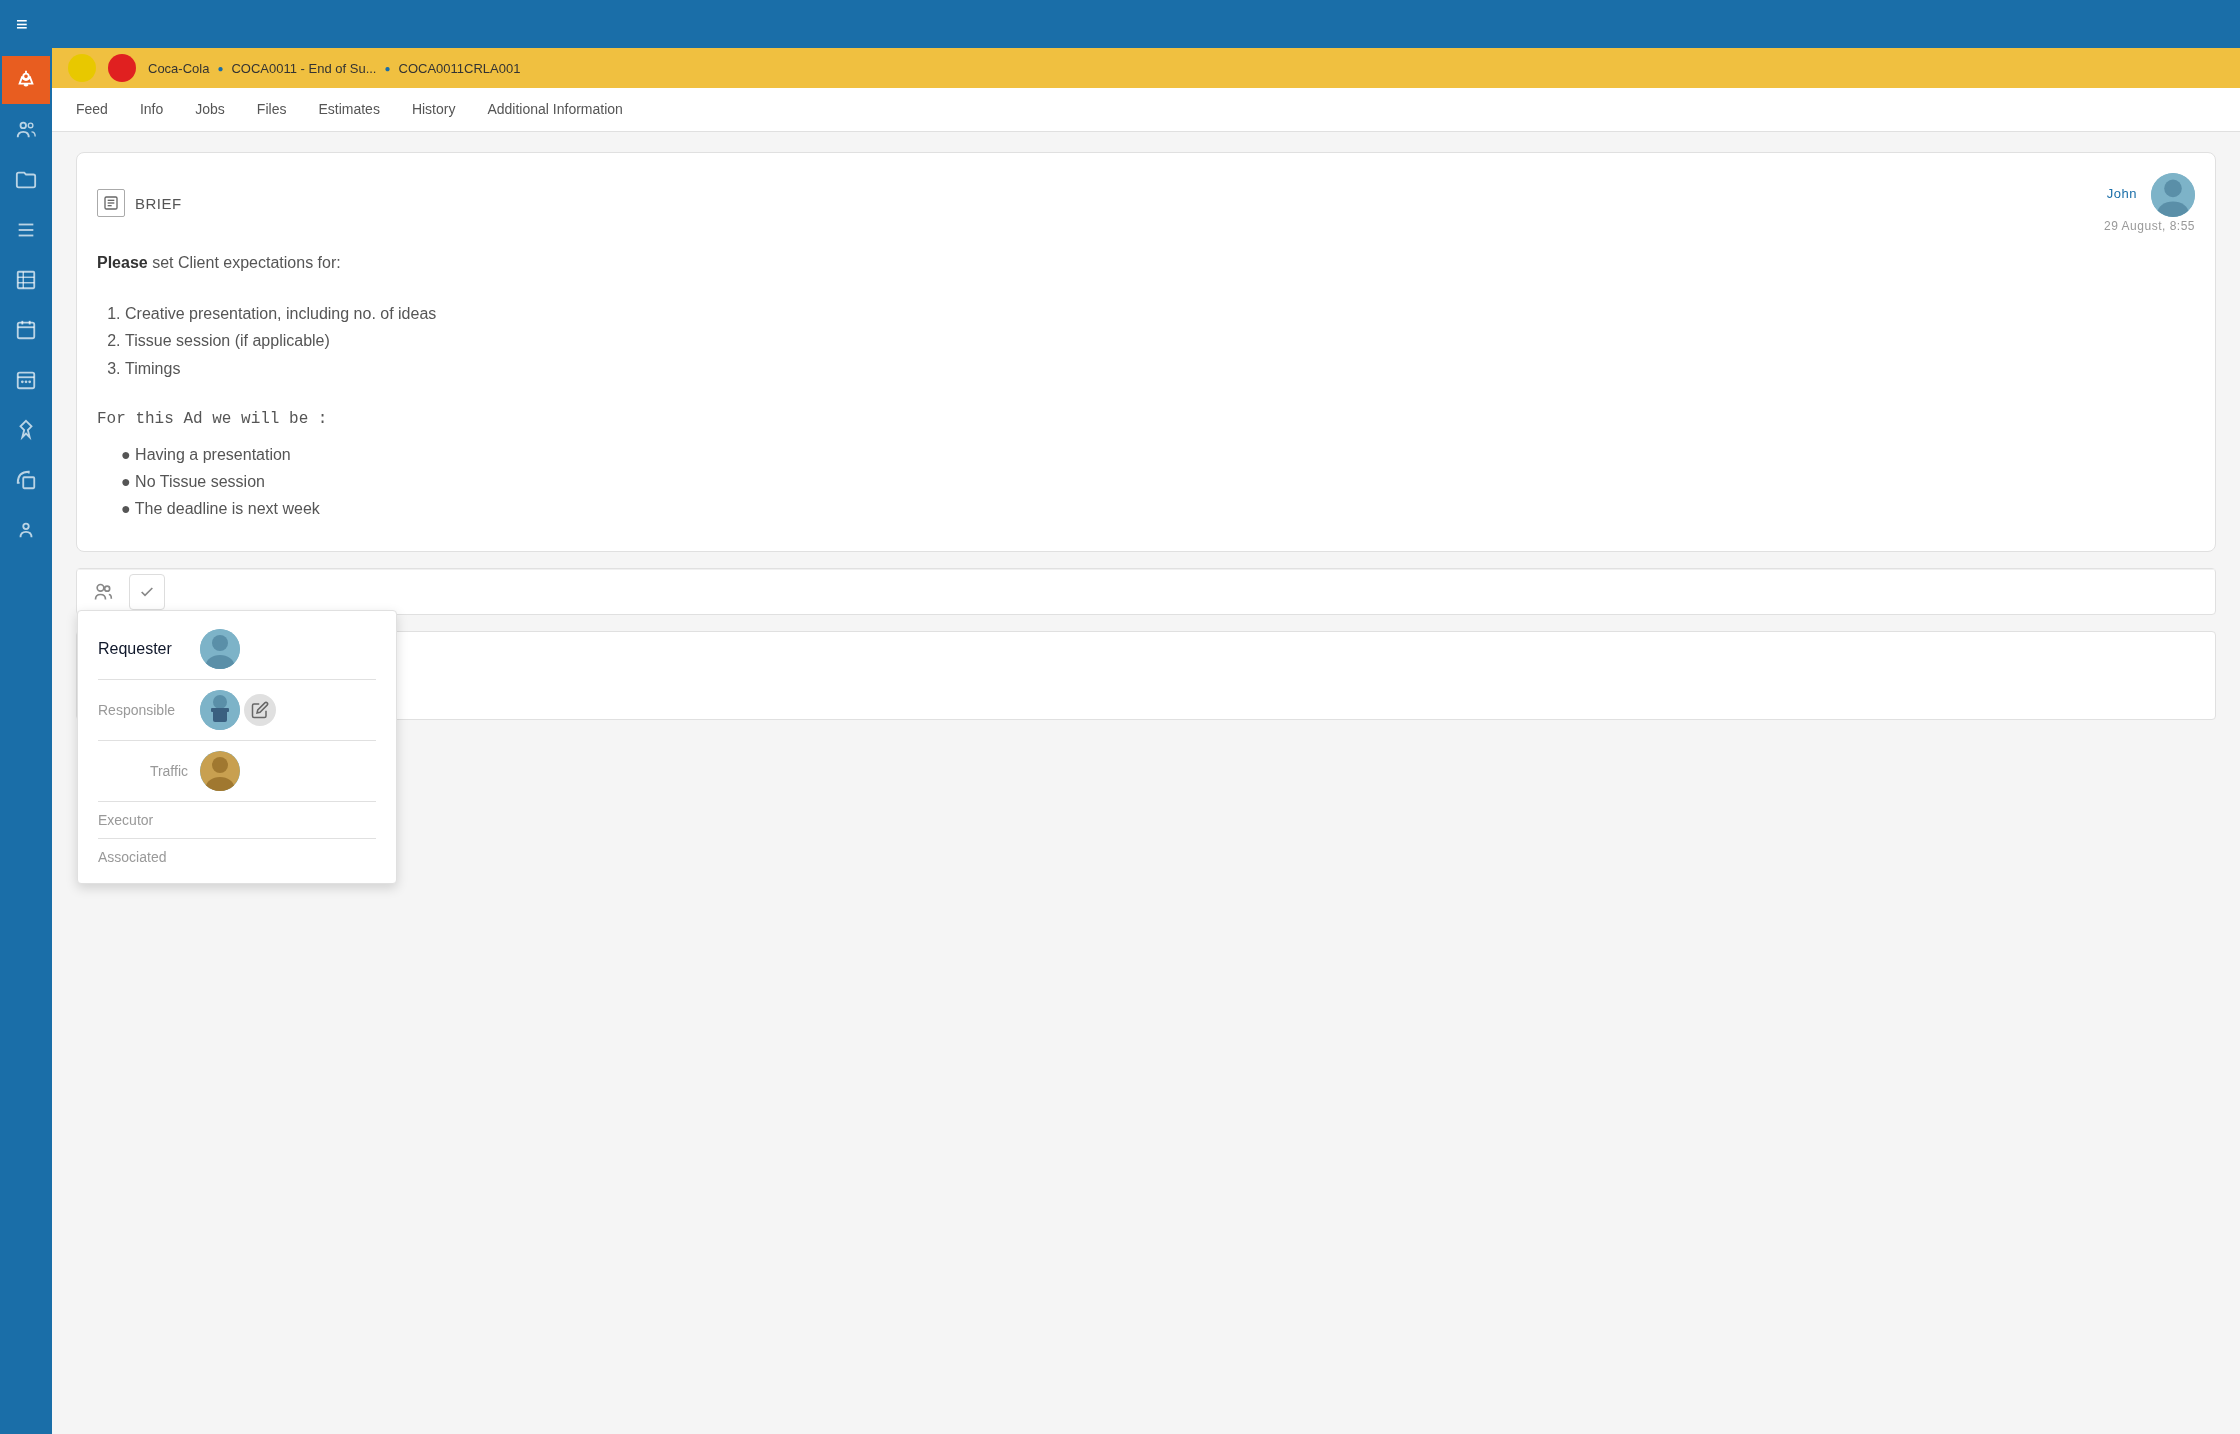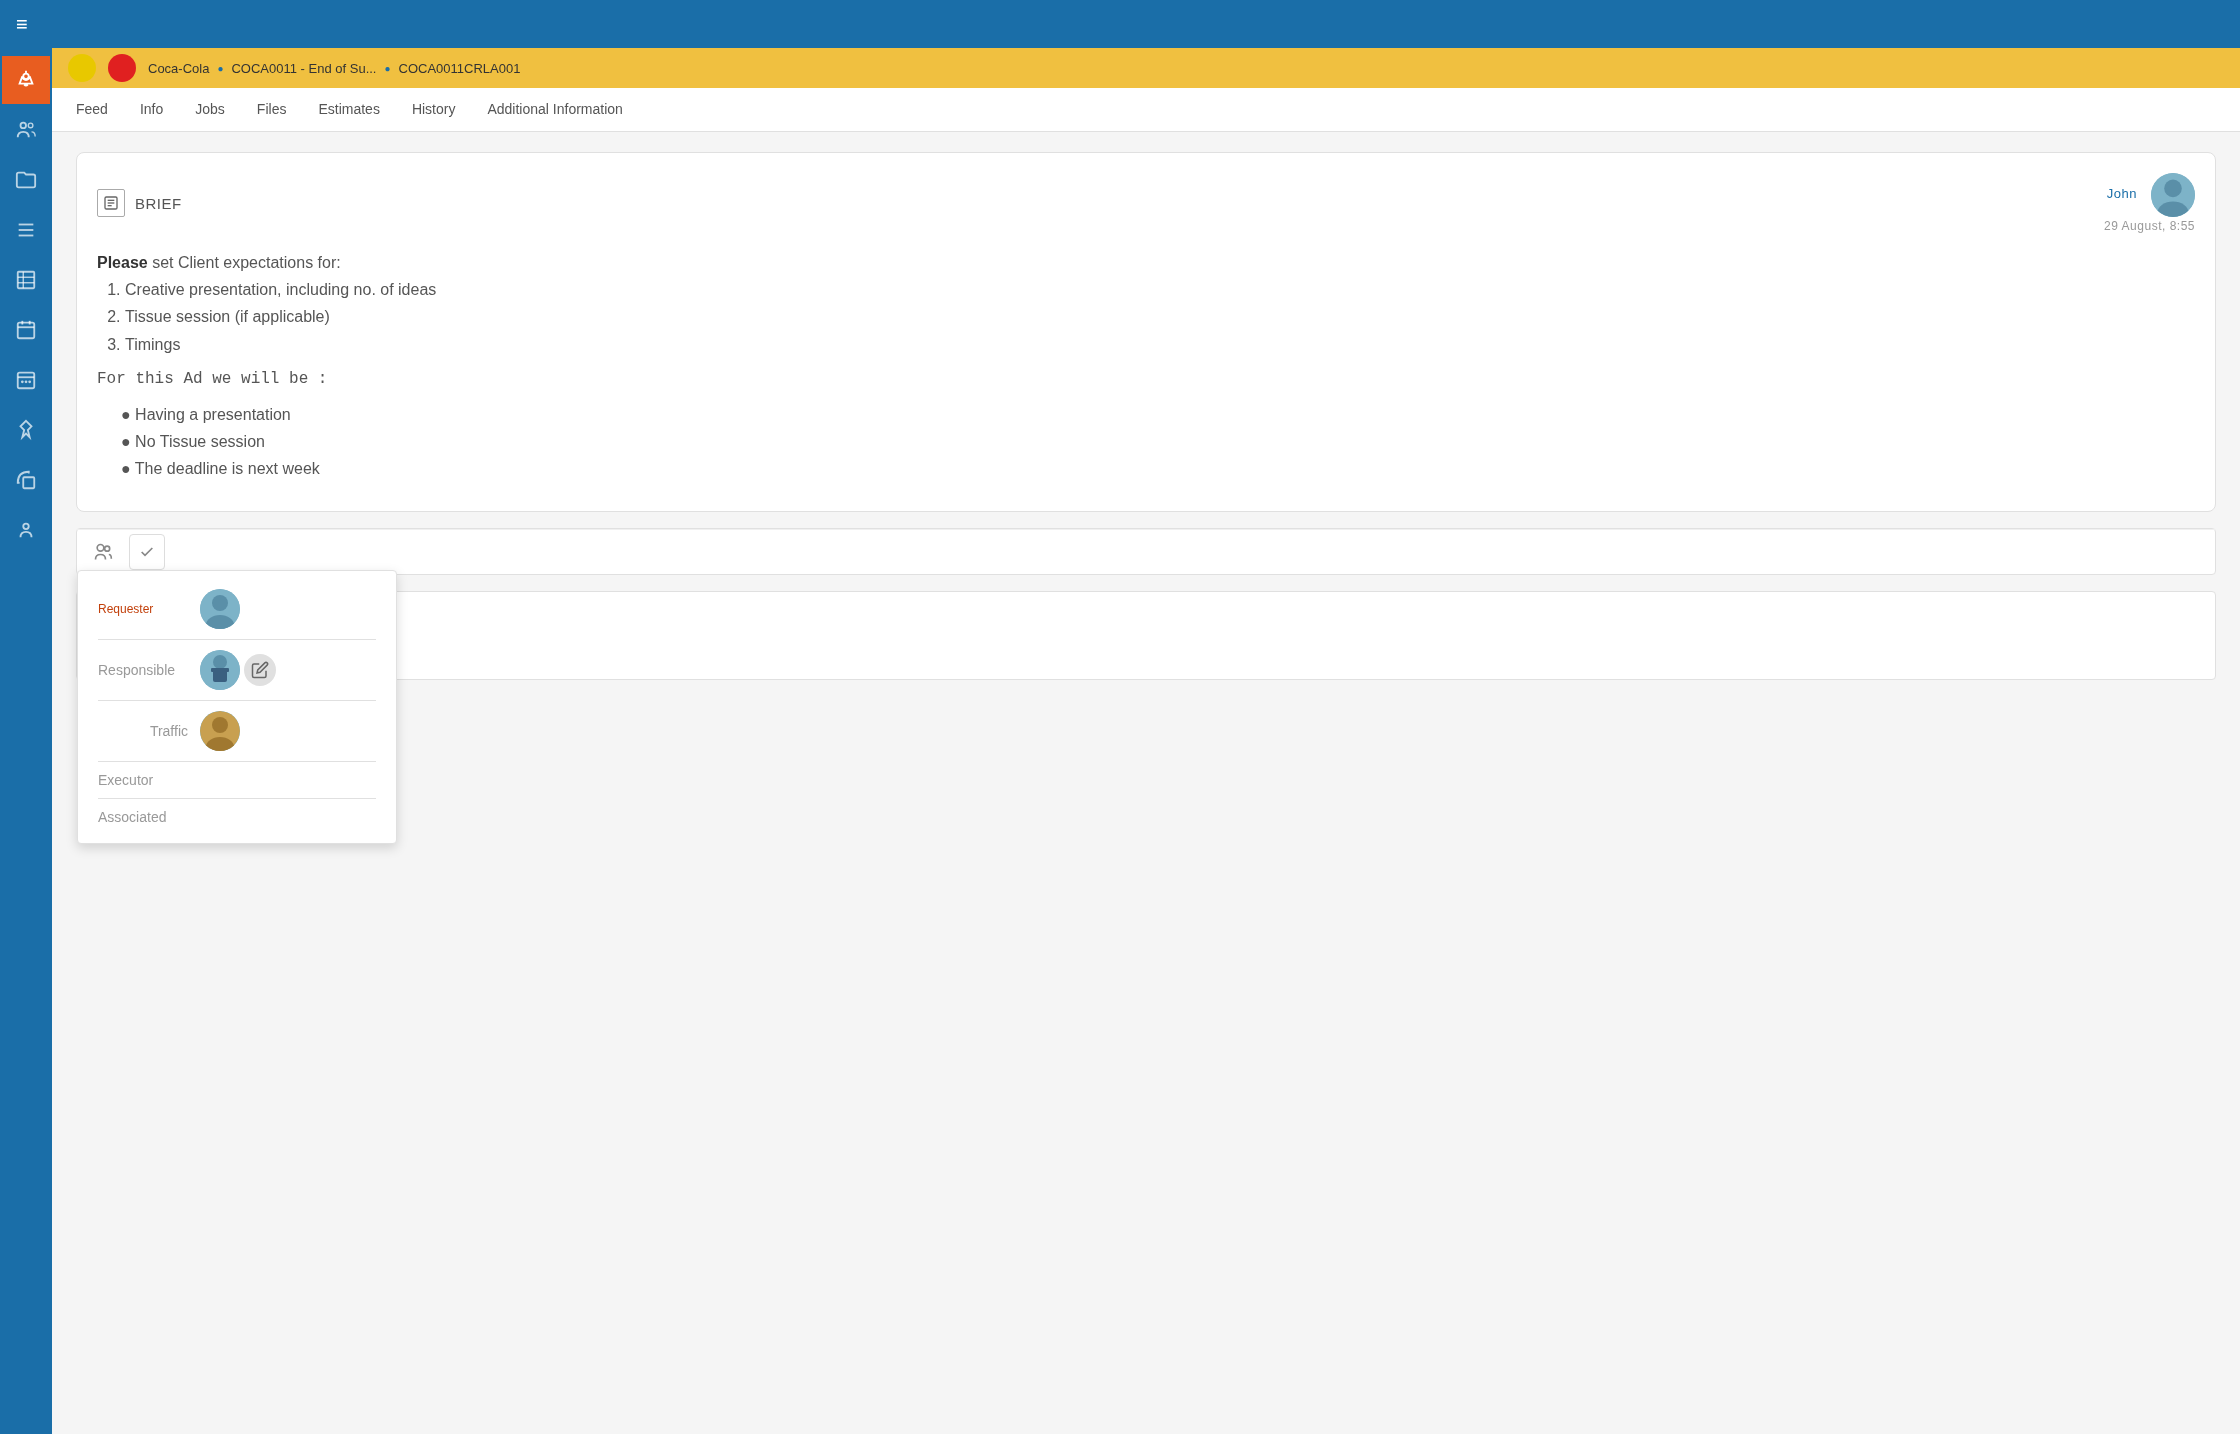--- a/index.html
+++ b/index.html
@@ -377,21 +377,21 @@
             <rect width="40" height="40" fill="#7db3c8" rx="20"></rect>
             <circle cx="20" cy="14" r="8" fill="#5a8fa8"></circle>
             <ellipse cx="20" cy="36" rx="14" ry="10" fill="#5a8fa8"></ellipse>
           </svg>
         </div>
         <div style="font-size:12px;color:#999;margin-top:2px;">29 August, 8:55</div>
       </div>
     </div>
     <div class="brief-content">
       <p><span class="bold">Please</span><span> set Client expectations for:</span></p>
-      <ol style="margin: 0 0;">
+      <ol style="margin: 24px 0;">
         <li>Creative presentation, including no. of ideas</li>
         <li>Tissue session (if applicable)</li>
         <li>Timings</li>
       </ol>
       <p style="margin-top:8px;font-family:Liberation Mono, monospace;">For this Ad we will be :</p>
       <ul style="margin: 8px 0;">
         <li>Having a presentation</li>
         <li>No Tissue session</li>
         <li>The deadline is next week</li>
       </ul>
@@ -410,21 +410,21 @@
       </button>
       <button class="check-btn">
         <svg width="16" height="16" viewBox="0 0 24 24" fill="none" stroke="#888" stroke-width="2.5">
           <polyline points="20,6 9,17 4,12"></polyline>
         </svg>
       </button>
 
       <div class="assign-dropdown">
 
         <div class="assign-row">
-          <span style="font-size:12px;color:#c2410c;width:90px;">Requester</span>
+          <span style="font-size:16px;color:#0f172a;width:90px;">Requester</span>
           <div class="assign-avatar">
             <svg viewBox="0 0 40 40" width="40" height="40">
               <rect width="40" height="40" fill="#7db3c8" rx="20"></rect>
               <circle cx="20" cy="14" r="8" fill="#5a8fa8"></circle>
               <ellipse cx="20" cy="36" rx="14" ry="10" fill="#5a8fa8"></ellipse>
             </svg>
           </div>
         </div>
         <div class="divider"></div>
 

